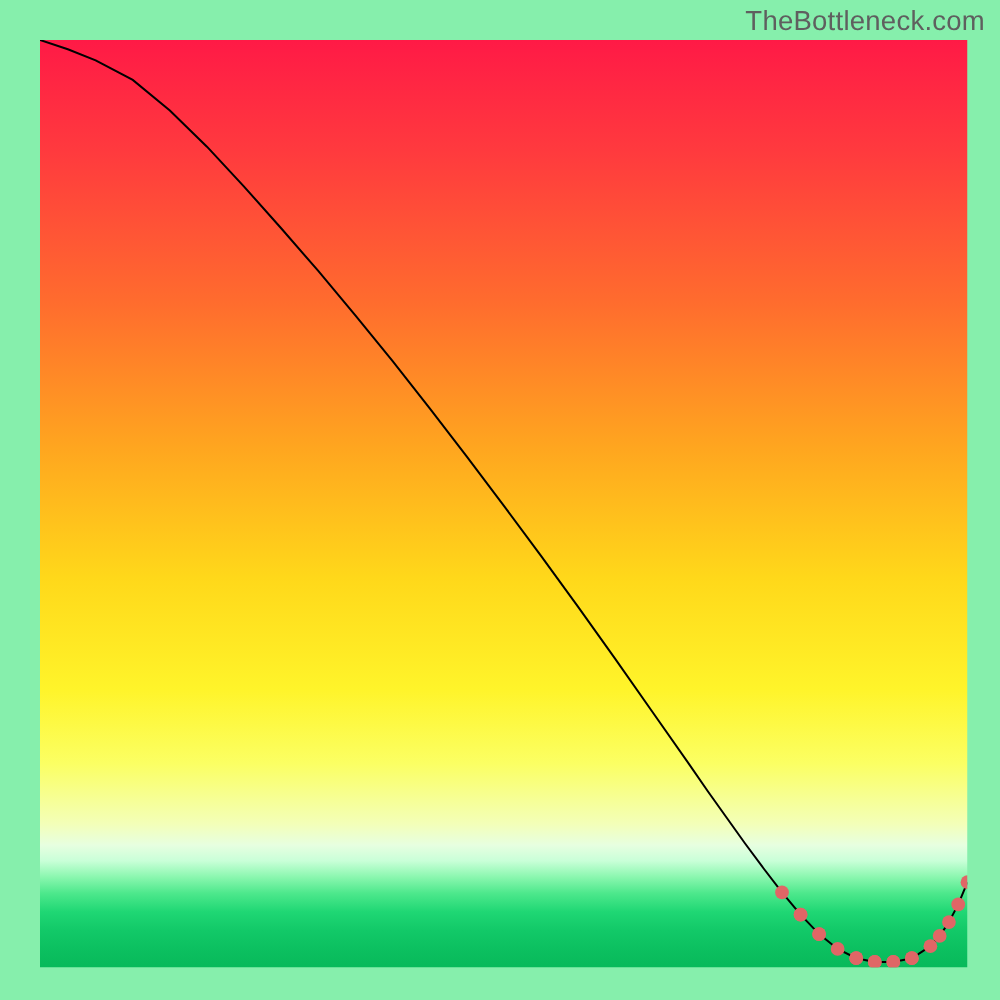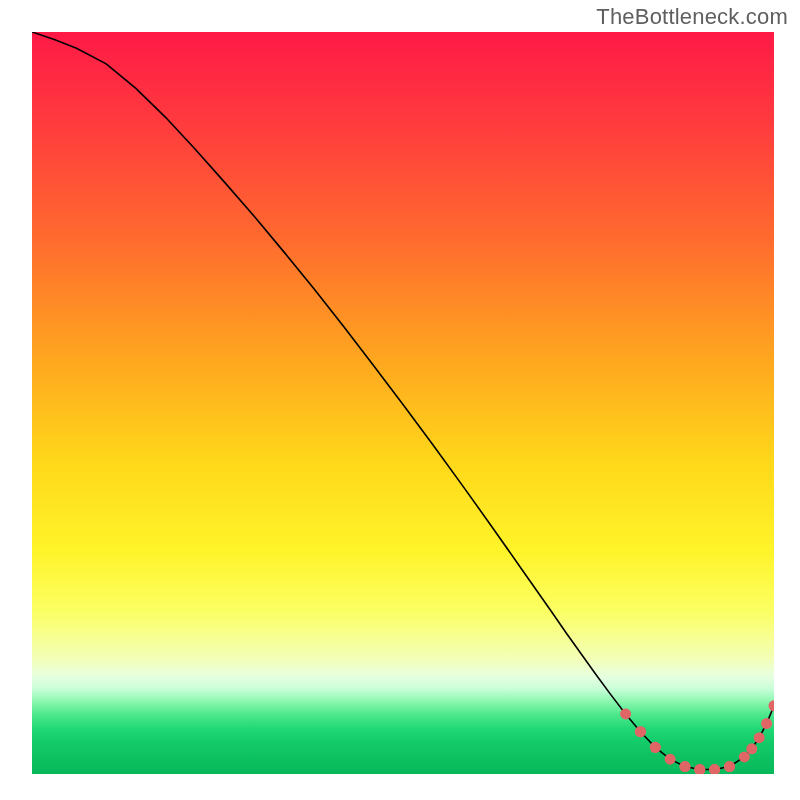--- a/index.html
+++ b/index.html
@@ -1,21 +1,21 @@
 <!DOCTYPE html>
 <html><head>
 <meta charset="utf-8">
 <style>
   * { margin: 0; padding: 0; box-sizing: border-box; }
   html, body { width: 800px; height: 800px; background: #000; overflow: hidden; }
   .frame {
     position: relative;
     width: 800px;
     height: 800px;
-    background: #ffffff;
+    background: #86efac;
   }
   .watermark {
     position: absolute;
     top: 4px;
     right: 12px;
     font-family: Arial, Helvetica, sans-serif;
     font-size: 22px;
     color: #5f5f5f;
     font-weight: 500;
     letter-spacing: 0.2px;

